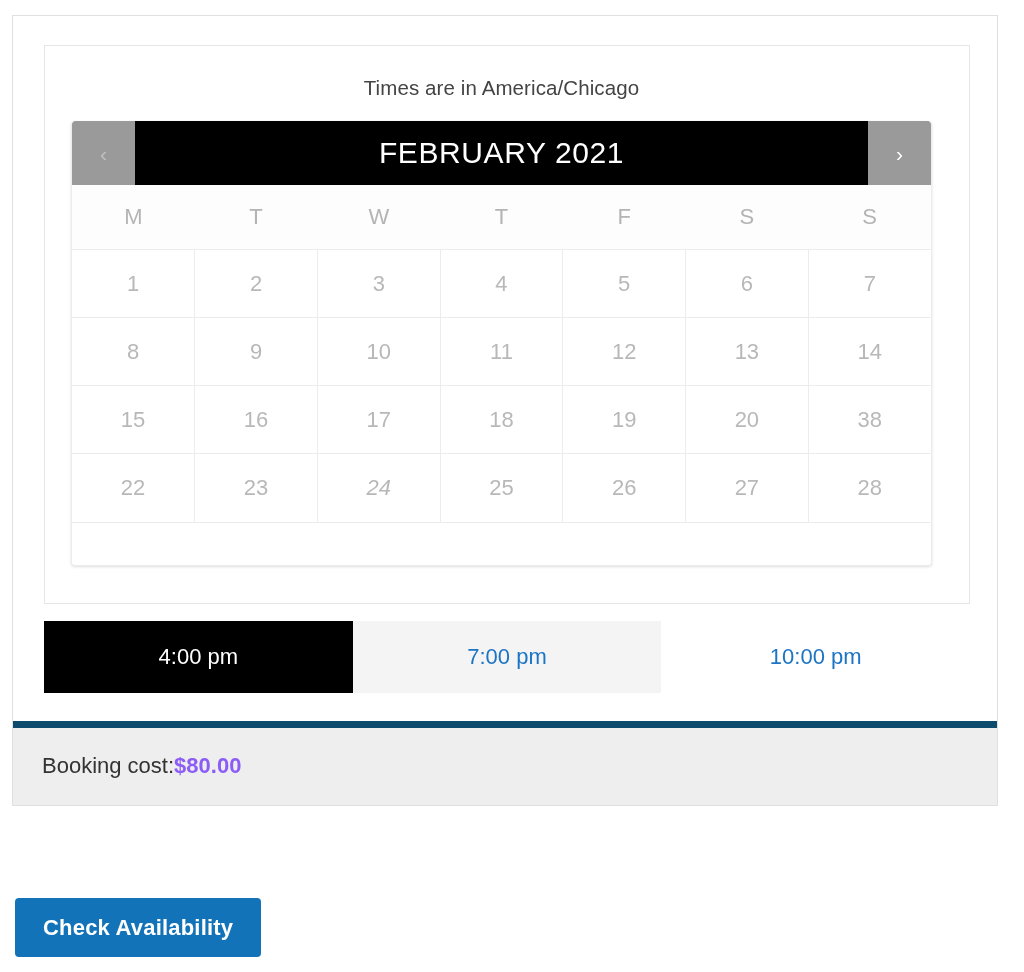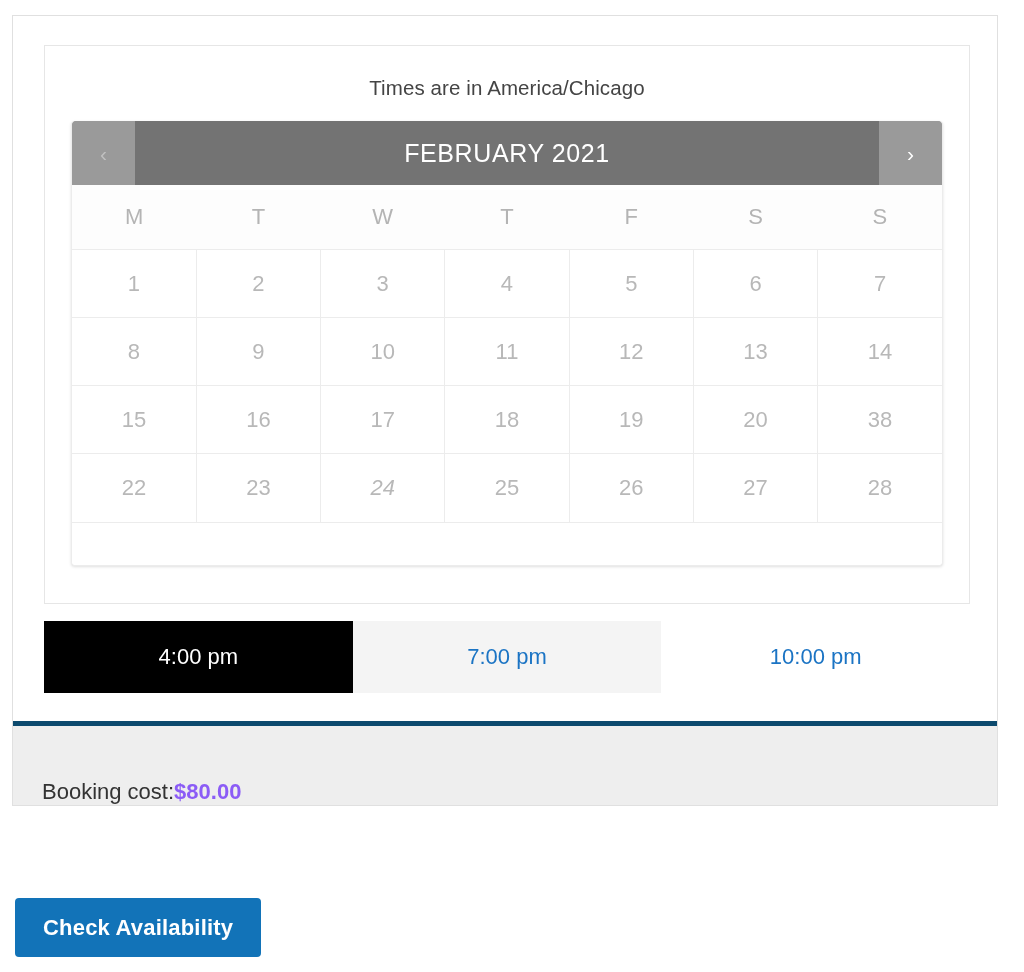--- a/index.html
+++ b/index.html
@@ -26,21 +26,21 @@
     background: #fff;
     box-sizing: border-box;
   }
 
   
   .calendar-box {
     margin: 29px 27px 17px 31px;
     border: 1px solid #e6e6e6;
     background: #fff;
     box-sizing: border-box;
-    padding: 20px 26px 37px 26px;
+    padding: 20px 37px 37px 26px;
   }
 
   .tz-note {
     text-align: center;
     color: #444444;
     font-size: 20.5px;
     line-height: 26px;
     padding: 9px 0 20px 0;
     letter-spacing: 0.1px;
   }
@@ -72,26 +72,26 @@
     align-items: center;
     justify-content: center;
     font-size: 21px;
     line-height: 1;
     cursor: pointer;
     user-select: none;
   }
   .dp-nav.prev { color: #c0c0c0; }
   .dp-title {
     flex: 1 1 auto;
-    background: #737373;
+    background: #000000;
     color: #ffffff;
     display: flex;
     align-items: center;
     justify-content: center;
-    font-size: 25px;
+    font-size: 30px;
     letter-spacing: 0.6px;
     font-weight: 400;
   }
 
   table.dp-grid {
     width: 100%;
     border-collapse: collapse;
     table-layout: fixed;
     background: #fff;
   }
@@ -161,24 +161,24 @@
   .slot.hovered { background: #f4f4f4; }
   .slot.selected {
     background: #000000;
     color: #ffffff;
   }
 
   
   .cost-bar {
     margin-top: 28px;
     background: #eeeeee;
-    border-top: 5px solid #0c4a6e;
+    border-top: 7px solid #0c4a6e;
     height: 84px;
     display: flex;
-    align-items: flex-end;
+    align-items: center;
     padding-left: 29px;
     box-sizing: border-box;
     font-size: 22px;
     color: #333333;
   }
   .cost-bar .amount {
     font-weight: bold;
     color: #8b5cf6;
     margin-left: 0;
   }

